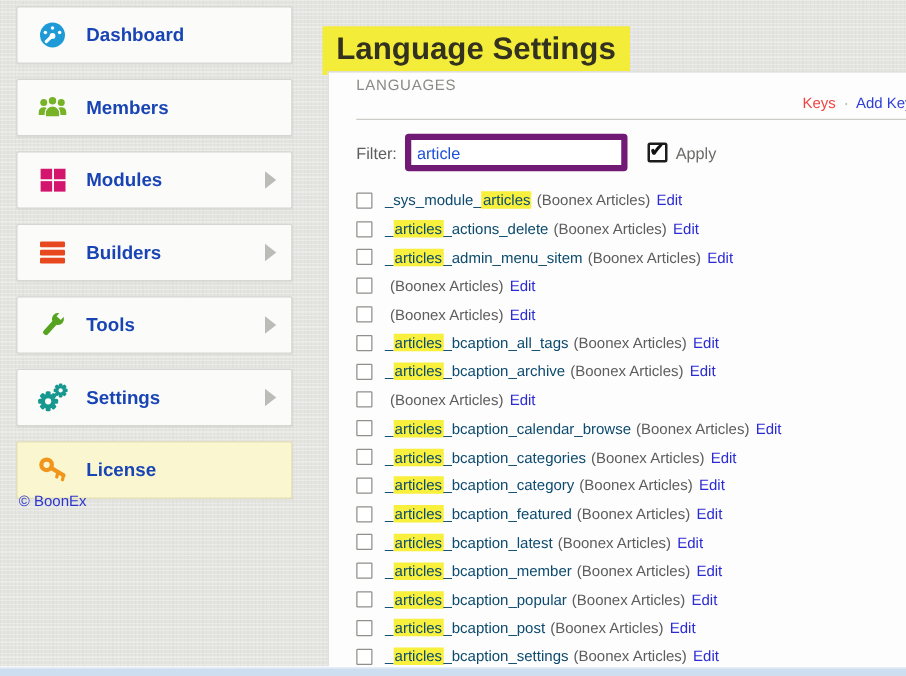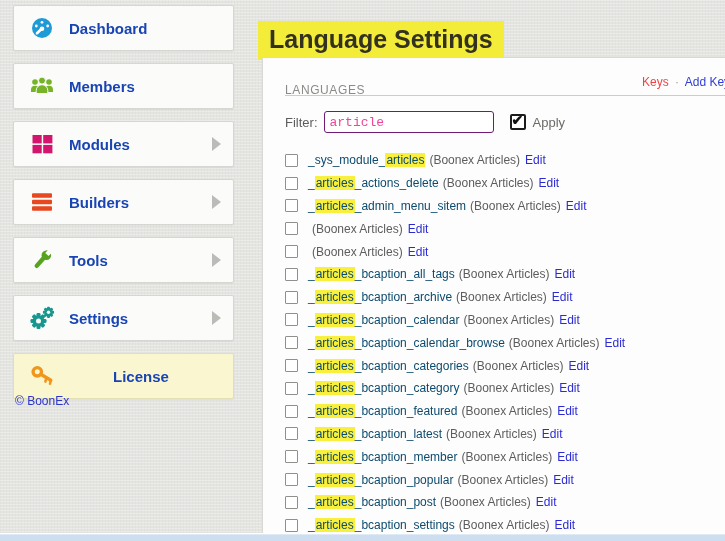--- a/index.html
+++ b/index.html
@@ -13,21 +13,21 @@
   }
   
   .sidebar{position:absolute; left:0; top:0; width:248px;}
   .side-btn{
     position:relative; margin:0 0 12px 13px; width:219px; height:44px;
     background:#fbfbfa; border:1px solid #d6d6d2; border-radius:2px;
     display:flex; align-items:center; cursor:pointer;
     box-shadow:0 1px 1px rgba(0,0,0,.04);
   }
   .side-btn.first{margin-top:5px;}
-  .side-btn.active{background:#faf7d0; border-color:#e3dfb5;gap:44px;}
+  .side-btn.active{background:#faf7d0; border-color:#e3dfb5;}
   .side-icon{width:26px; height:26px; margin:0 14px 0 15px; flex:0 0 auto;}
   .side-label{font-size:15px; font-weight:bold; color:#1844b4;}
   .side-arrow{
     position:absolute; right:12px; top:50%; margin-top:-7px;
     width:0; height:0; border-left:9px solid #bbbbb7;
     border-top:7px solid transparent; border-bottom:7px solid transparent;
   }
   .side-footer{position:absolute; left:15px; top:394px; font-size:12px;}
   .side-footer a{color:#2b35c8; text-decoration:none; cursor:pointer;}
   
@@ -36,33 +36,33 @@
     background:#f3ec39; color:#33311f;
     font-size:25px; font-weight:bold; padding:4px 11px 6px 11px;
     white-space:nowrap;
     margin-top:17px;
   }
   .panel{
     position:absolute; left:262px; top:57px; width:476px; height:477px;
     background:#fdfdfd; border:1px solid #d8d8d4; border-bottom:none;
   }
   .panel-head-title{
-    position:absolute; left:22px; top:25px;
+    position:absolute; left:22px; top:3px;
     font-size:12px; color:#8a8a86; letter-spacing:.6px;
   }
   .panel-nav{position:absolute; left:379px; top:17px; white-space:nowrap; font-size:12px;}
   .panel-nav .nav-text{color:#ef4444; cursor:pointer;}
   .panel-nav .nav-sep{color:#9a9a96; margin:0 3px;}
   .panel-nav a{color:#2e3fd4; text-decoration:none; cursor:pointer;}
   .panel-divider{position:absolute; left:22px; right:-20px; top:37px; border-top:1px solid #ccccc8;}
   .filter-row{position:absolute; left:22px; top:52px; height:24px; display:flex; align-items:center;}
   .filter-label{font-size:13px; color:#5d5d5d; margin-right:6px;}
   .filter-input{
-    width:158px; height:18px; border:1px solid #701a75; border-radius:3px;
-    font-family:Liberation Mono, monospace; font-size:13px; color:#ec4899;
+    width:158px; height:18px; border:5px solid #701a75; border-radius:3px;
+    font-family:Liberation Sans, sans-serif; font-size:13px; color:#1d4ed8;
     padding:1px 5px; outline:none; background:#fff;
   }
   .apply-box{
     width:12px; height:12px; border:2px solid #1c1c1c; border-radius:2px;
     background:#fff; margin:0 7px 0 16px; position:relative; cursor:pointer;
   }
   .apply-box .check{
     position:absolute; left:0px; top:-4px; font-size:14px; font-weight:bold; color:#111;
   }
   .apply-label{font-size:13px; color:#6b6b67;}
@@ -258,21 +258,20 @@
         <a class="key-edit">Edit</a>
       </div>
         <div class="key-row">
         <span class="key-check"></span>
         <span class="key-text"><span>_</span><span class="hl">articles</span><span>_bcaption_archive</span></span>
         <span class="key-meta">(Boonex Articles)</span>
         <a class="key-edit">Edit</a>
       </div>
         <div class="key-row">
         <span class="key-check"></span>
-        <span class="key-text"><span>_</span><span class="hl">articles</span><span>_bcaption_calendar</span></span>
         <span class="key-meta">(Boonex Articles)</span>
         <a class="key-edit">Edit</a>
       </div>
         <div class="key-row">
         <span class="key-check"></span>
         <span class="key-text"><span>_</span><span class="hl">articles</span><span>_bcaption_calendar_browse</span></span>
         <span class="key-meta">(Boonex Articles)</span>
         <a class="key-edit">Edit</a>
       </div>
         <div class="key-row">

